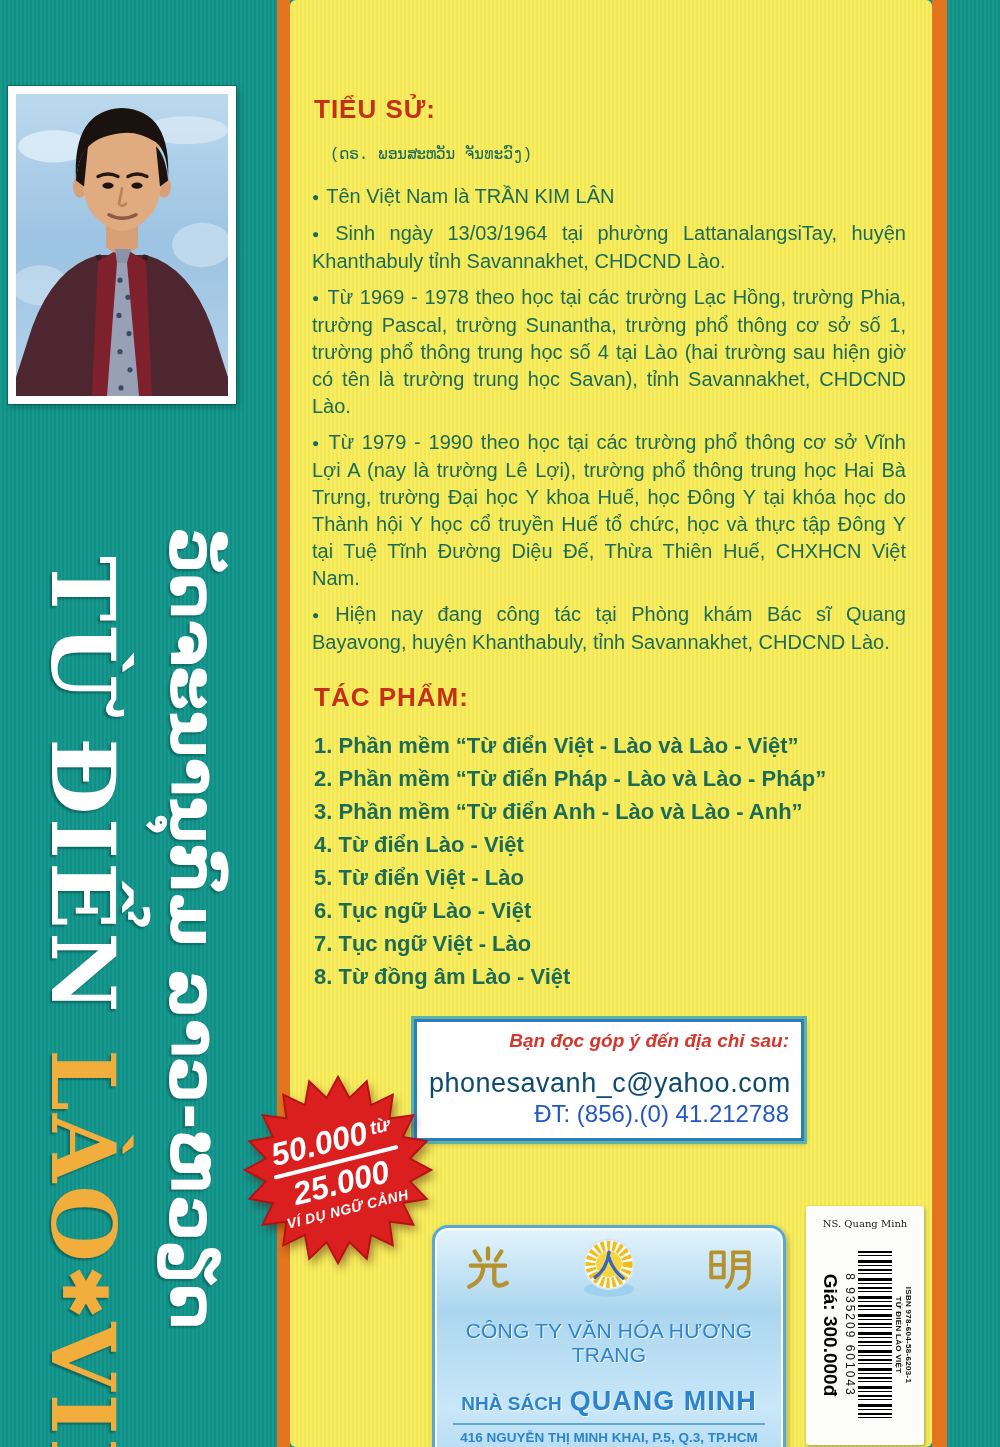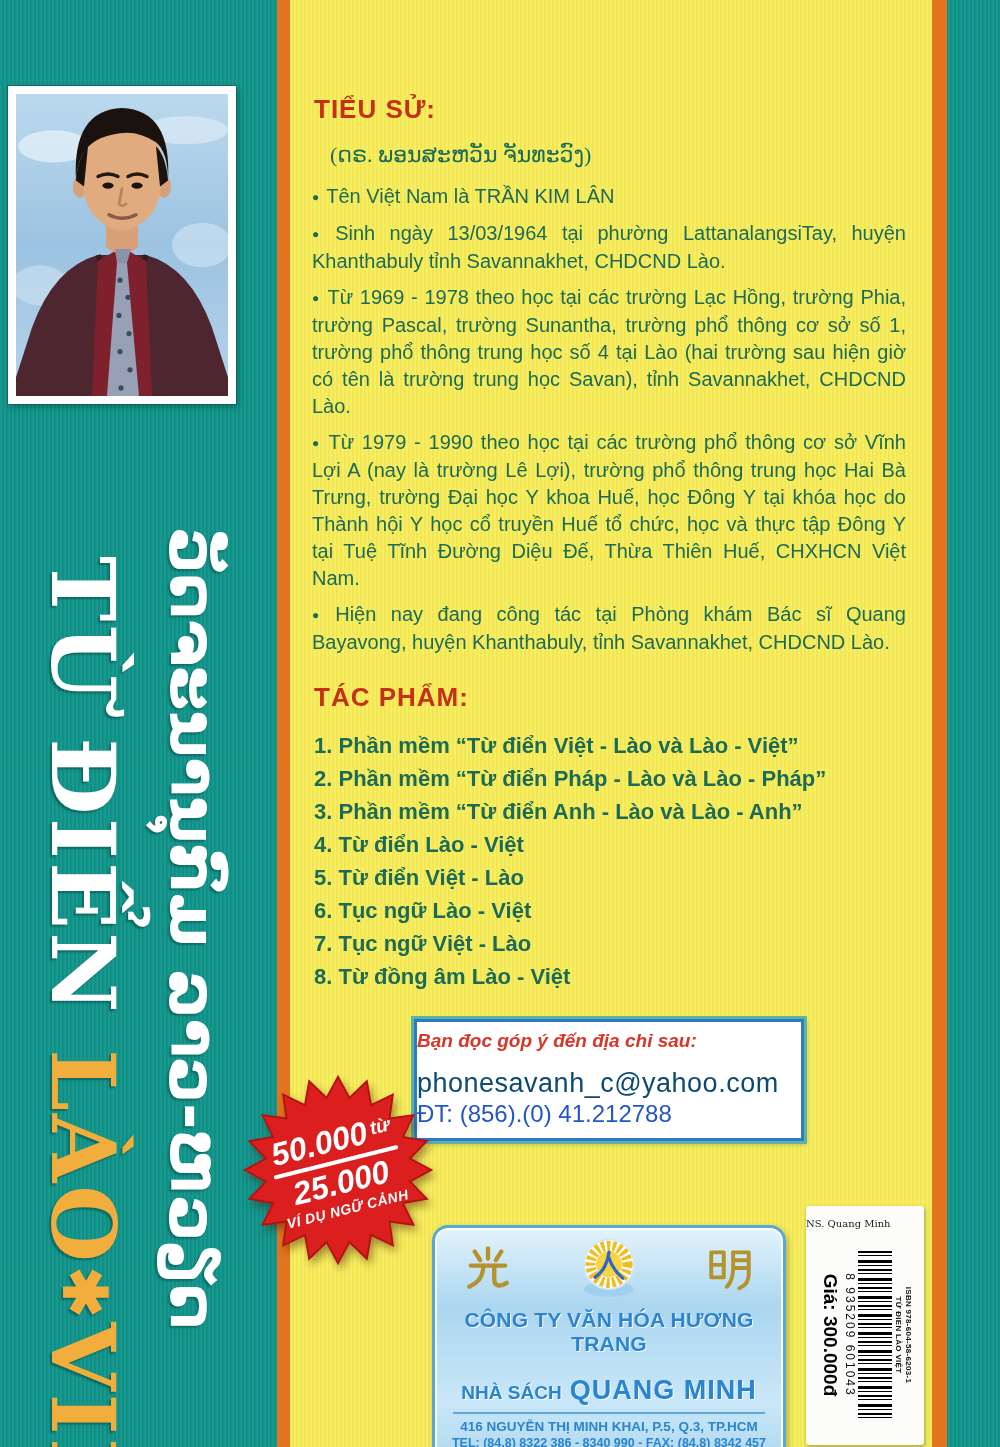--- a/index.html
+++ b/index.html
@@ -11,21 +11,21 @@
   
   .teal-bg { position:absolute; inset:0; background:#10948A;
     background-image:repeating-linear-gradient(90deg, rgba(255,255,255,.04) 0 2px, rgba(0,0,0,.03) 2px 4px); }
   .stripe { position:absolute; top:0; height:1447px; background:#E2751D; }
   .stripe.left  { left:277px; width:13px; }
   .stripe.right { left:932px; width:15px; }
   .panel {
     position:absolute; left:290px; top:0; width:642px; height:1447px;
     background:#F6EC55;
     background-image:repeating-linear-gradient(90deg, rgba(255,255,255,.10) 0 2px, rgba(214,196,60,.12) 2px 4px);
-    box-sizing:border-box; padding:94px 26px 0 22px; overflow:hidden;
+    box-sizing:border-box; padding:94px 26px 0 22px; overflow:hidden;border-radius:6px;
   }
   
   .photo-frame { position:absolute; left:8px; top:86px; width:228px; height:318px;
     background:#fff; padding:8px; box-sizing:border-box;
     box-shadow:0 0 0 1px rgba(0,60,50,.35), 2px 3px 6px rgba(0,40,35,.35); }
   .photo-frame svg { width:100%; height:100%; display:block; }
   
   .spine-vi {
     position:absolute; left:140px; top:556px; transform:rotate(90deg); transform-origin:0 0;
     font-family:"DejaVu Serif","Liberation Serif",serif; font-weight:bold;
@@ -39,29 +39,29 @@
     position:absolute; left:238px; top:528px; transform:rotate(90deg); transform-origin:0 0;
     font-family:"DejaVu Sans",sans-serif; font-weight:bold; color:#FFFFFF;
     font-size:64px; white-space:nowrap; line-height:90px;
     text-shadow:2px 2px 2px rgba(0,40,35,.35);
   }
   
   .section-heading { color:#C43018; font-size:26px; font-weight:bold; letter-spacing:1px; margin:0 0 16px 2px; }
   .bullet { color:#1C6B56; font-size:20px; line-height:27px; text-align:justify; margin:0 0 9px 0; }
   .bullet::before { content:"●"; font-size:12px; margin-right:7px; vertical-align:2px; color:#1C6B56; }
   .bullet.bold { font-weight:bold; margin-bottom:4px; }
-  .lao-name { color:#1C6B56; font-size:22px; line-height:28px; margin:0 0 14px 18px;
-    font-family:Liberation Serif, serif; }
+  .lao-name { color:#1C6B56; font-size:16px; line-height:28px; margin:0 0 14px 18px;
+    font-family:Liberation Mono, monospace; }
   .works { margin-top:26px; }
   .works-item { color:#1C6B56; font-size:22px; line-height:33px; font-weight:bold; margin-left:2px; }
   
   .contact {
-    width:390px; margin:26px auto 0; background:#FFFFFF; text-align:left;
+    width:390px; margin:26px auto 0; background:#FFFFFF; text-align:right;
     border:3px solid #2E7BC0; box-shadow:0 0 0 3px #5BB3A8, 2px 3px 5px rgba(0,40,35,.3);
-    padding:8px 0 10px; box-sizing:border-box;
+    padding:8px 12px 10px; box-sizing:border-box;
   }
   .contact .note  { color:#D9352A; font-style:italic; font-weight:bold; font-size:19px; }
   .contact .email { color:#0c4a6e; font-size:27px; font-weight:normal; letter-spacing:.5px; margin-top:16px; }
   .contact .phone { color:#2356C6; font-size:24px; font-weight:normal; margin-top:1px; }
   
   .badge { position:absolute; left:240px; top:1072px; width:196px; height:196px;
     filter:drop-shadow(3px 5px 4px rgba(70,20,0,.45)); }
   .badge svg { position:absolute; inset:0; width:100%; height:100%; }
   .badge-text { position:absolute; inset:0; display:flex; flex-direction:column;
     align-items:center; justify-content:center; transform:rotate(-14deg);
@@ -73,32 +73,32 @@
   .badge-text .b3 { font-size:14px; letter-spacing:.5px; margin-top:3px; }
   
   .pubbox {
     width:354px; margin:84px auto 0; box-sizing:border-box; text-align:center;
     background:linear-gradient(180deg,#E3F4FC 0%, #ABD6EF 34%, #C9E7F8 75%, #AFD9F0 100%);
     border:3px solid #57A8D8; border-radius:16px;
     box-shadow:inset 0 0 0 2px #FFFFFF, 2px 3px 6px rgba(0,40,35,.3);
     padding:8px 8px 9px; color:#2C84CC;
   }
   .pub-logo-row { display:flex; align-items:center; justify-content:space-between; padding:0 20px; height:68px; }
-  .pub-company { font-size:21px; font-weight:bold; letter-spacing:.2px; margin-top:4px;
+  .pub-company { font-size:21px; font-weight:normal; letter-spacing:.2px; margin-top:15px;
     text-shadow:1px 1px 0 rgba(255,255,255,.9); }
   .pub-store { margin-top:19px; text-shadow:1px 1px 0 rgba(255,255,255,.9); }
   .pub-store .prefix { font-size:19px; font-weight:bold; margin-right:8px; }
   .pub-store .name { font-size:27px; font-weight:bold; letter-spacing:1px; }
   .pub-rule { border:0; border-top:2px solid #5FA8D8; margin:6px 10px 5px; }
   .pub-addr  { font-size:13.5px; font-weight:bold; }
   .pub-tel   { font-size:12.5px; font-weight:bold; margin-top:2px; }
   
   .barcode-label { position:absolute; left:806px; top:1206px; width:118px; height:239px;
     background:#FCFCFA; border-radius:3px; box-shadow:1px 2px 4px rgba(0,40,35,.35); }
-  .bl-vendor { position:absolute; top:12px; left:0; width:100%; 
+  .bl-vendor { position:absolute; top:12px; left:0; width:100%; text-align:center;
     font-family:"DejaVu Serif","Liberation Serif",serif; font-size:10px; color:#222; }
   .bl-rot { position:absolute; left:50%; top:54%; width:200px; height:96px;
     transform:translate(-50%,-50%) rotate(90deg); text-align:center; }
   .bl-isbn { font-size:8px; line-height:9.5px; color:#111; font-weight:bold; letter-spacing:.3px; }
   .bl-bars { width:168px; height:34px; margin:2px auto 0;
     background:repeating-linear-gradient(90deg,#000 0 2px,#fff 2px 4px,#000 4px 5px,#fff 5px 9px,#000 9px 12px,#fff 12px 14px,#000 14px 15px,#fff 15px 18px); }
   .bl-digits { font-size:12px; letter-spacing:2px; color:#111; margin-top:1px; }
   .bl-price { font-size:19px; font-weight:bold; color:#000; margin-top:2px; }
 </style>
 </head>

